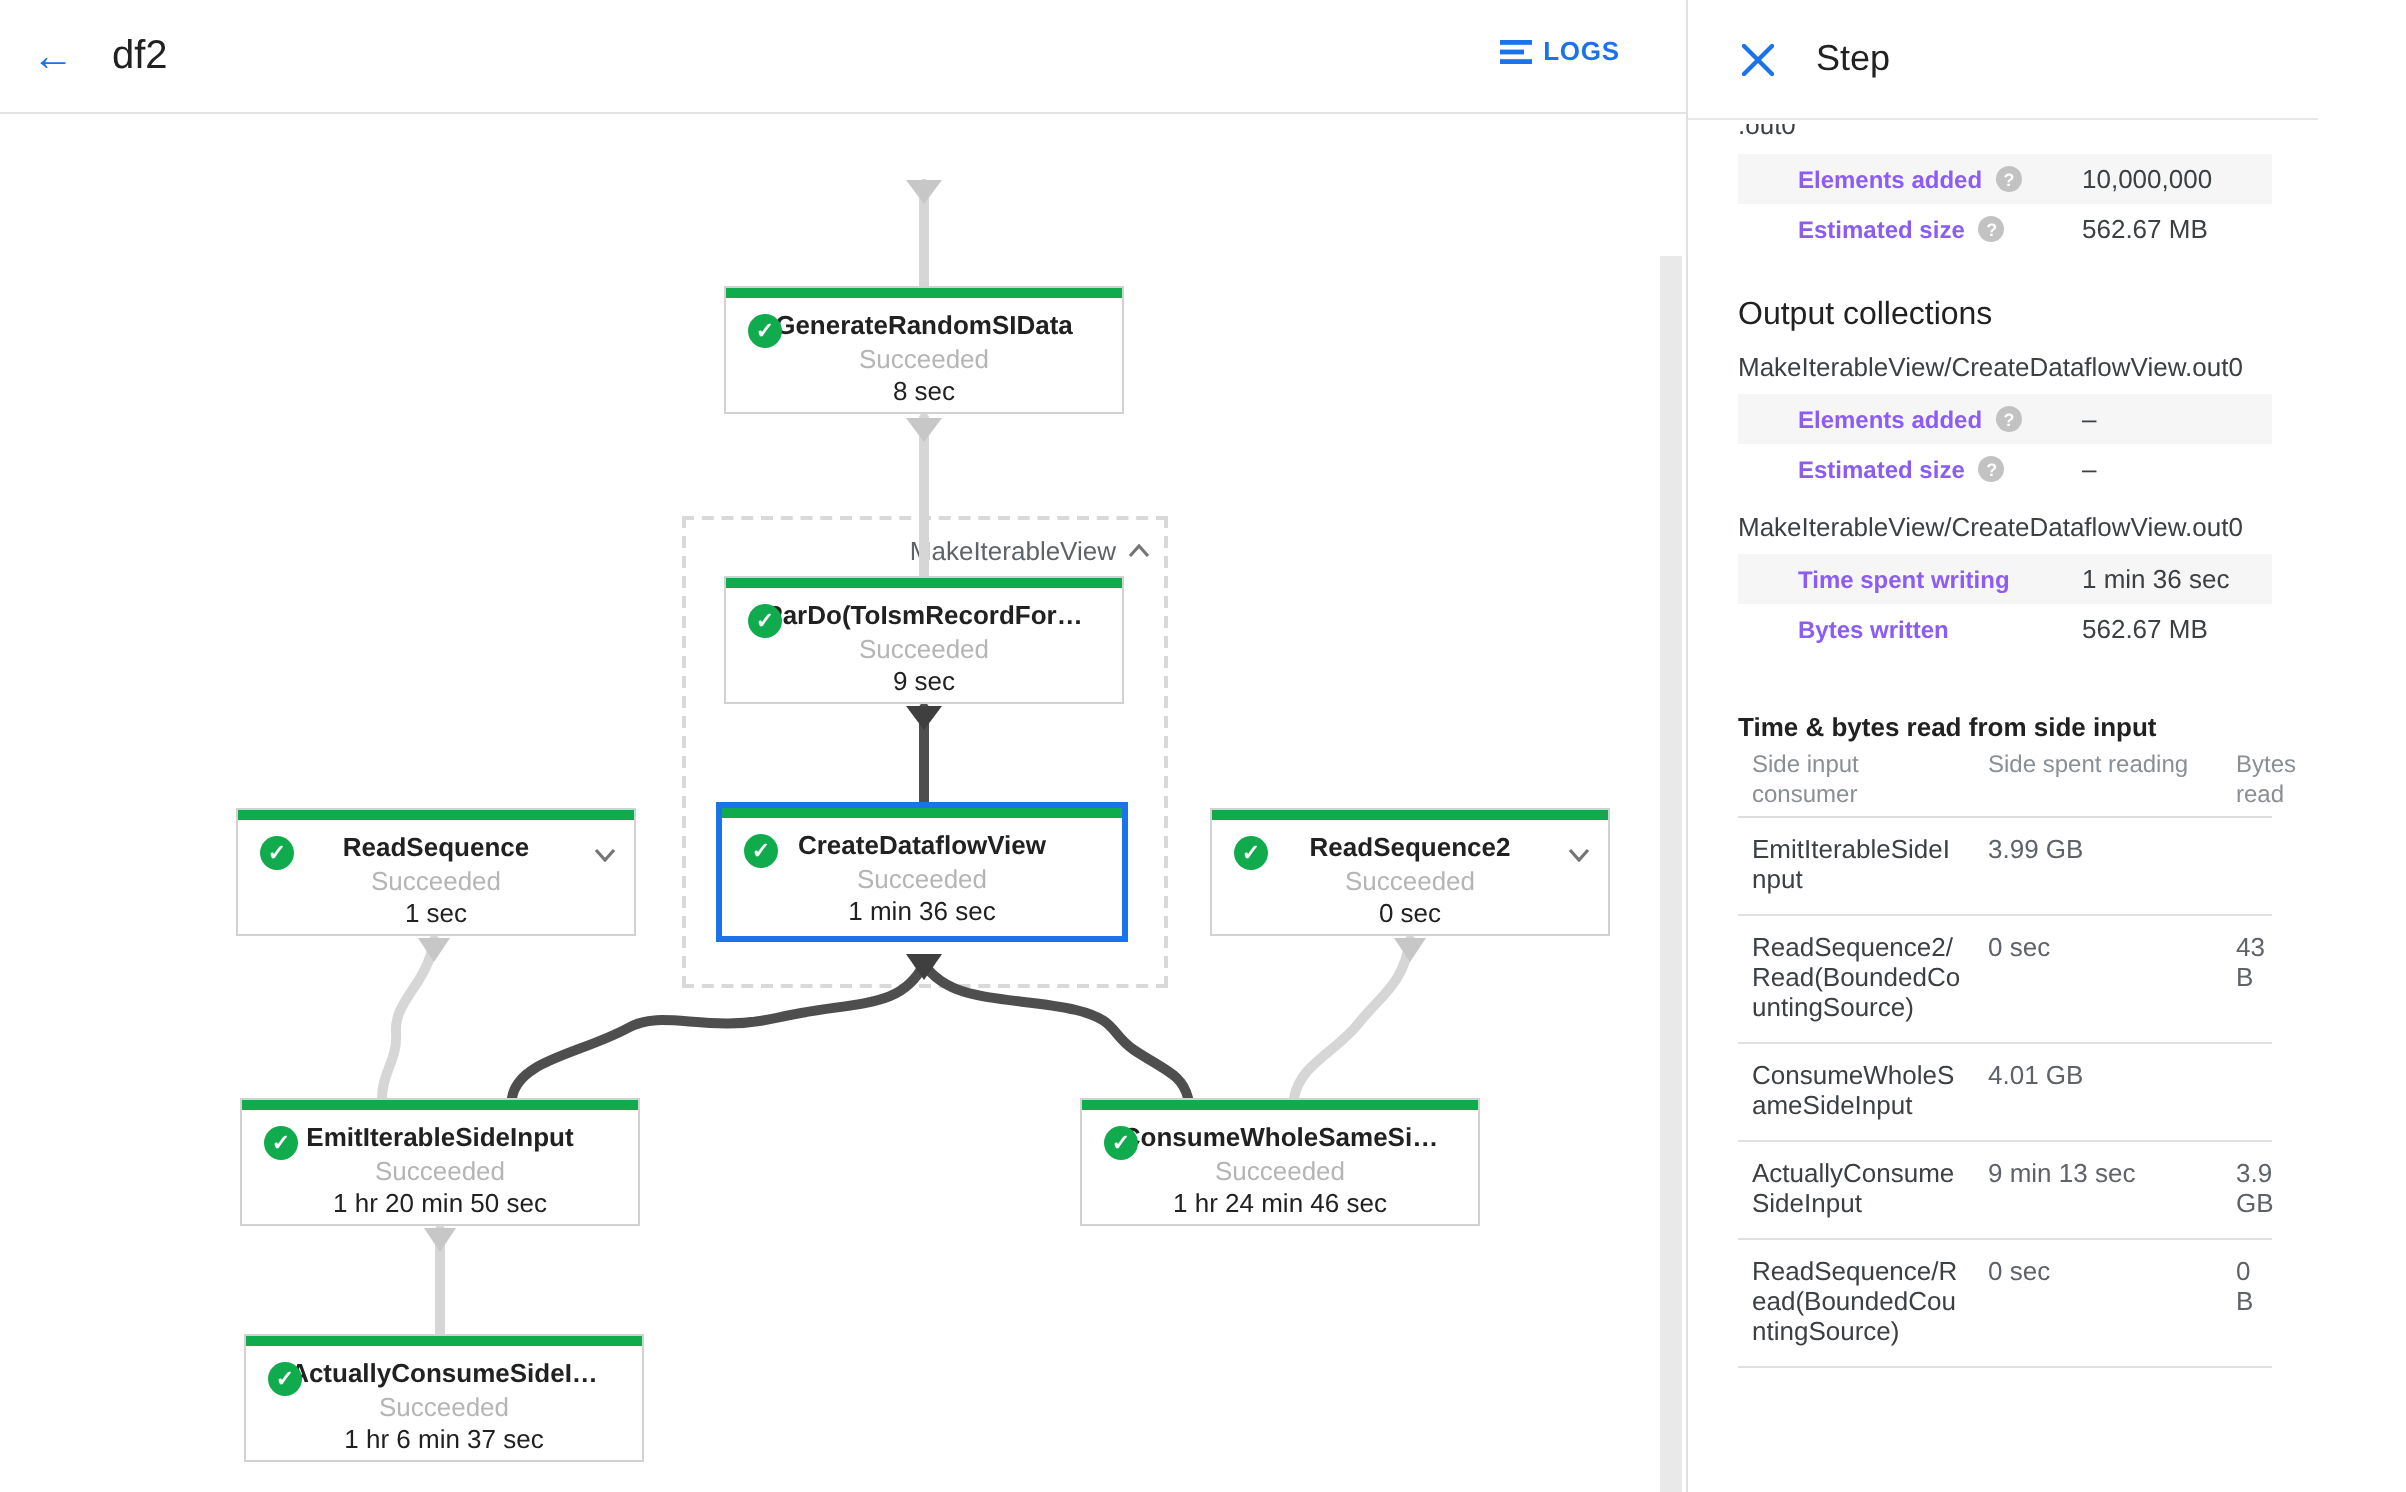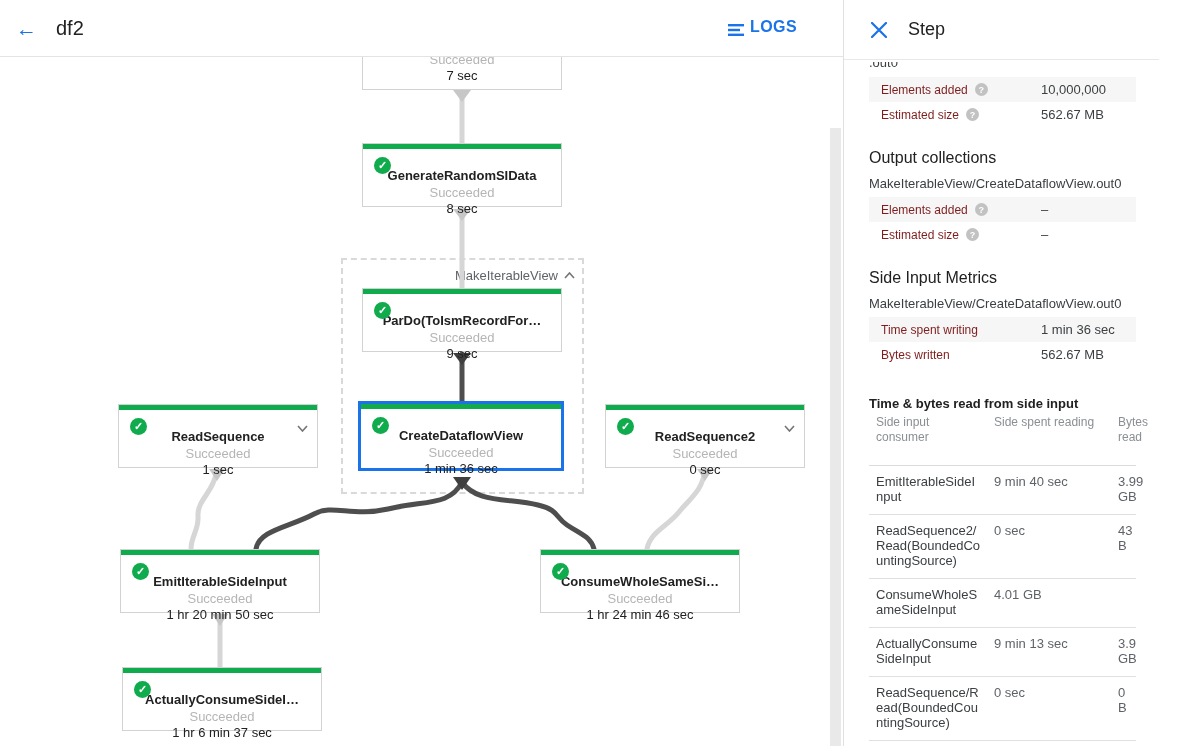--- a/index.html
+++ b/index.html
@@ -16,68 +16,68 @@
   .tri-dark   { fill:#3f3f3f; }
 
   #group-box { position:absolute; left:341px; top:258px; width:243px; height:236px;
                border:2px dashed #d9d9d9; z-index:1; }
   #group-label { position:absolute; right:7px; top:8px; display:flex; align-items:center; gap:6px;
                  font-size:13px; color:#5f6368; cursor:pointer; }
 
   .node { position:absolute; width:200px; height:64px; background:#fff;
           border:1px solid #d2d2d2; z-index:3; text-align:center; cursor:pointer; }
   .node .nbar { position:absolute; left:0; top:0; width:100%; height:5px; background:#10ab4c; }
-  .node .ntitle { margin-top:24px; font-size:13px; font-weight:bold; color:#212121;
+  .node .ntitle { margin-top:11px; font-size:13px; font-weight:bold; color:#212121;
                   line-height:16px; white-space:nowrap; overflow:hidden; }
   .node .nstatus { font-size:13px; color:#b5b5b5; line-height:17px; }
   .node .ntime   { font-size:13px; color:#212121; line-height:16px; }
   .check { position:absolute; left:11px; top:13px; width:17px; height:17px; border-radius:50%;
            background:#10ab4c; color:#fff; font-size:11px; font-weight:bold;
            display:flex; align-items:center; justify-content:center; }
   .nchev { position:absolute; right:9px; top:13px; }
   .node.selected { left:358px; top:401px; width:206px; height:70px; border:3px solid #1a73e8; }
 
   
   #topbar { position:absolute; left:0; top:0; width:843px; height:57px; background:#fff;
             border-bottom:1px solid #e3e3e3; z-index:10; display:flex; align-items:center; }
   #back-btn { margin-left:16px; color:#1a73e8; font-size:21px; cursor:pointer; line-height:1; }
   #job-title { margin-left:19px; font-size:20px; color:#212121;text-align:center; }
-  #logs-btn { position:absolute; right:46px; top:18px; display:flex; align-items:flex-end; gap:6px;
-              color:#1a73e8; font-size:16px; font-weight:bold; letter-spacing:.4px; cursor:pointer; }
+  #logs-btn { position:absolute; right:33px; top:18px; display:flex; align-items:center; gap:6px;
+              color:#1a73e8; font-size:13px; font-weight:bold; letter-spacing:.4px; cursor:pointer; }
 
   #gscroll { position:absolute; left:830px; top:128px; width:11px; height:618px;
              background:#e9e9e9; z-index:6; }
 
   
   #panel { position:absolute; left:843px; top:0; width:316px; height:746px; background:#fff;
            border-left:1px solid #e0e0e0; }
   #panel-header { height:60px; border-bottom:1px solid #e8e8e8; display:flex; align-items:center; }
   #close-btn { margin-left:27px; cursor:pointer; display:flex; }
   #panel-title { margin-left:21px; font-size:18px; color:#212121; }
   #panel-body { padding:0 23px 0 25px; }
 
   .clipwrap { height:10px; overflow:hidden; margin-top:2px; }
   .clipwrap span { position:relative; top:-7px; display:block; font-size:13px; color:#3c4043; }
 
   .mrows { margin-top:5px; }
   .mrow { position:relative; height:25px; display:flex; align-items:center; font-size:12px; }
   .mrow:nth-child(odd) { background:#f6f6f6; }
-  .mrow .mlabel { margin-left:12px; font-weight:normal; color:#7f1d1d; }
+  .mrow .mlabel { margin-left:30px; font-weight:bold; color:#8b5cf6; }
   .help { width:13px; height:13px; border-radius:50%; background:#c2c2c2; color:#fff;
           font-size:9px; font-weight:bold; display:inline-flex; align-items:center;
           justify-content:center; margin-left:7px; cursor:pointer; }
   .mrow .mvalue { position:absolute; left:172px; font-size:13px; color:#3c4043; font-weight:normal; }
 
   .sect { margin-top:22px; font-size:16px; color:#212121; }
   .coll { margin-top:9px; font-size:13px; color:#3c4043; }
   .mrows.after-coll { margin-top:6px; }
 
   .tbl-head { margin-top:29px; font-size:13px; font-weight:bold; color:#212121; }
   .grid { display:grid; grid-template-columns:118px 124px 1fr; padding-left:7px; }
-  .cols { margin-top:4px; padding-bottom:20px; border-bottom:1px solid #dcdcdc; }
+  .cols { margin-top:4px; padding-bottom:3px; border-bottom:1px solid #dcdcdc; }
   .cols div { font-size:12px; color:#8a8f94; line-height:15px; padding-right:10px; }
   .trow { padding-top:8px; padding-bottom:10px; border-bottom:1px solid #e0e0e0; }
   .trow div { font-size:13px; line-height:15px; padding-right:12px; }
   .trow .c1 { color:#3c4043; word-break:break-all; }
   .trow .c2, .trow .c3 { color:#5f6368; }
 </style>
 </head>
 <body>
 
 <div id="stage">
@@ -104,26 +104,20 @@
       <polygon class="tri-light" points="697,469 713,469 705,481"></polygon>
       <path class="edge-light" d="M220,615 L220,667"></path>
       <polygon class="tri-light" points="212,614 228,614 220,626"></polygon>
       <path class="edge-dark" d="M462,354 L462,401"></path>
       <polygon class="tri-dark" points="453,353 471,353 462,365"></polygon>
       <path class="edge-dark" d="M462,482 C450,506 426,500 388,509 C352,517 332,504 314,514 C290,527 259,530 256,549"></path>
       <path class="edge-dark" d="M462,482 C476,503 509,498 538,505 C559,510 555,517 567,525 C582,535 591,537 594,549"></path>
       <polygon class="tri-dark" points="453,477 471,477 462,490"></polygon>
     </svg>
 
-    <div class="node" style="left:362px; top:26px;">
-      <div class="nbar"></div>
-      <div class="ntitle"></div>
-      <div class="nstatus">Succeeded</div>
-      <div class="ntime">7 sec</div>
-    </div>
 
     <div class="node" style="left:362px; top:143px;">
       <div class="nbar"></div>
       <span class="check">✓</span>
       <div class="ntitle">GenerateRandomSIData</div>
       <div class="nstatus">Succeeded</div>
       <div class="ntime">8 sec</div>
     </div>
 
     <div class="node" style="left:362px; top:288px;">
@@ -246,21 +240,20 @@
           <span class="help">?</span>
           <span class="mvalue">–</span>
         </div>
         <div class="mrow">
           <span class="mlabel">Estimated size</span>
           <span class="help">?</span>
           <span class="mvalue">–</span>
         </div>
       </div>
 
-      <div class="sect">Side Input Metrics</div>
       <div class="coll">MakeIterableView/CreateDataflowView.out0</div>
 
       <div class="mrows after-coll">
         <div class="mrow">
           <span class="mlabel">Time spent writing</span>
           <span class="mvalue">1 min 36 sec</span>
         </div>
         <div class="mrow">
           <span class="mlabel">Bytes written</span>
           <span class="mvalue">562.67 MB</span>
@@ -270,21 +263,20 @@
       <div class="tbl-head">Time &amp; bytes read from side input</div>
 
       <div class="grid cols">
         <div>Side input consumer</div>
         <div>Side spent reading</div>
         <div>Bytes read</div>
       </div>
 
       <div class="grid trow">
         <div class="c1">EmitIterableSideInput</div>
-        <div class="c2">9 min 40 sec</div>
         <div class="c3">3.99 GB</div>
       </div>
       <div class="grid trow">
         <div class="c1">ReadSequence2/Read(BoundedCountingSource)</div>
         <div class="c2">0 sec</div>
         <div class="c3">43 B</div>
       </div>
       <div class="grid trow">
         <div class="c1">ConsumeWholeSameSideInput</div>
         <div class="c3">4.01 GB</div>

